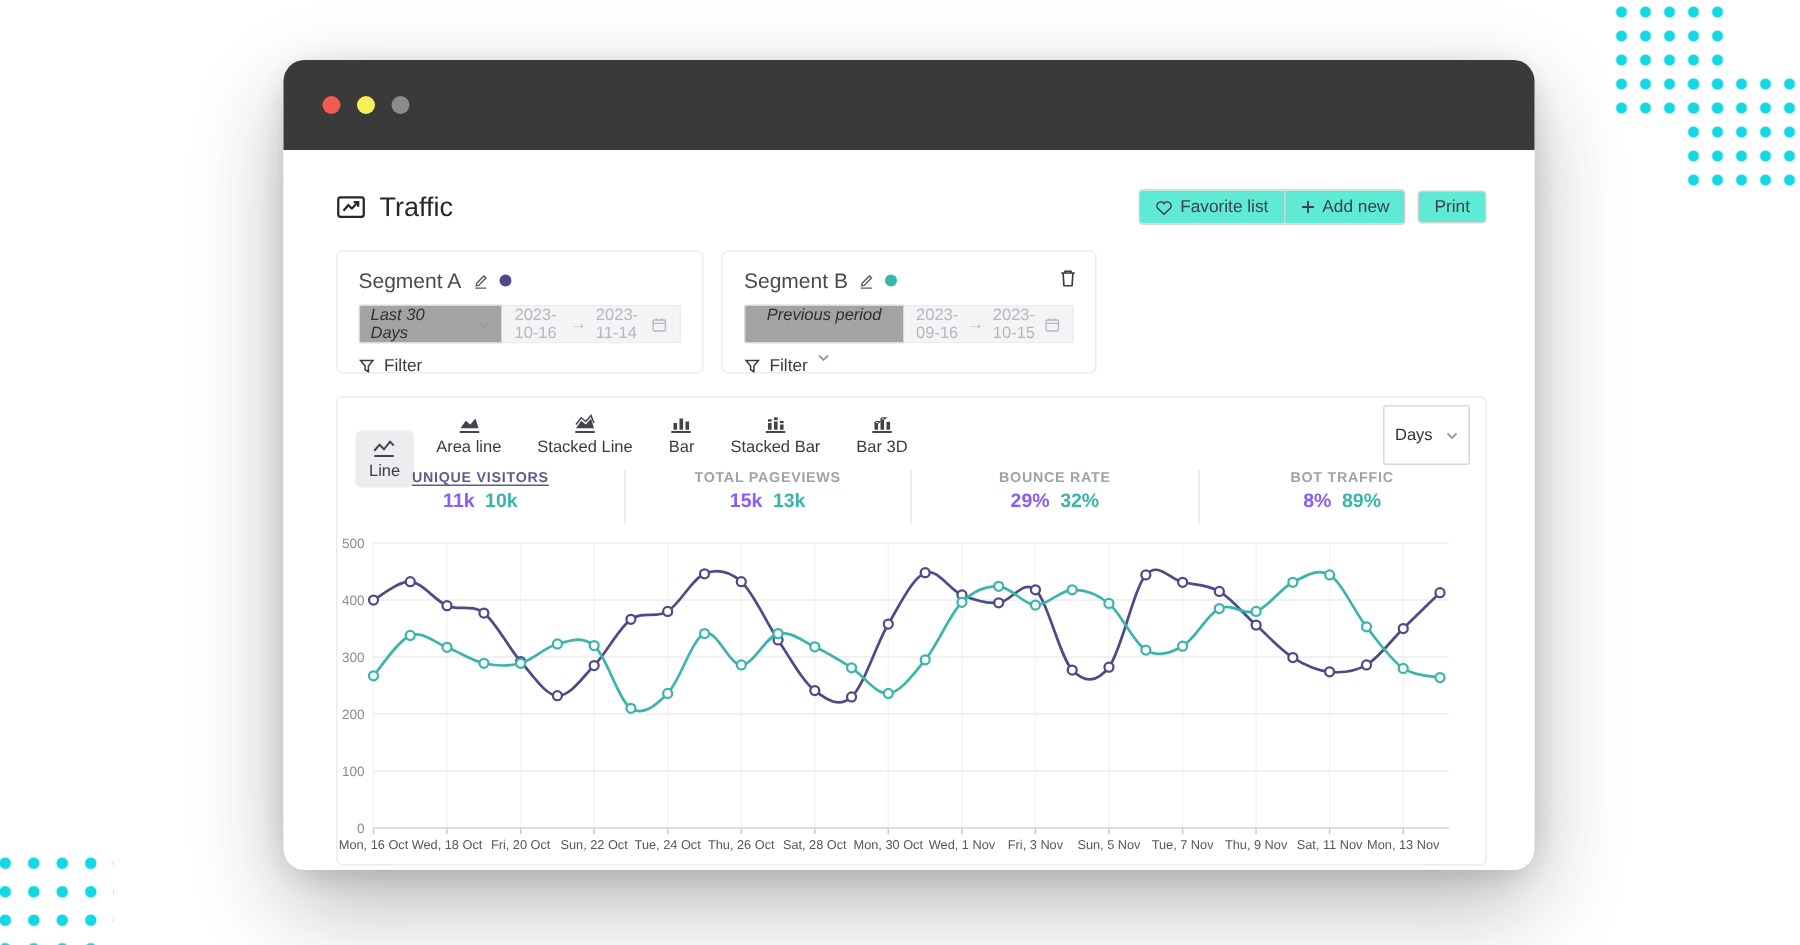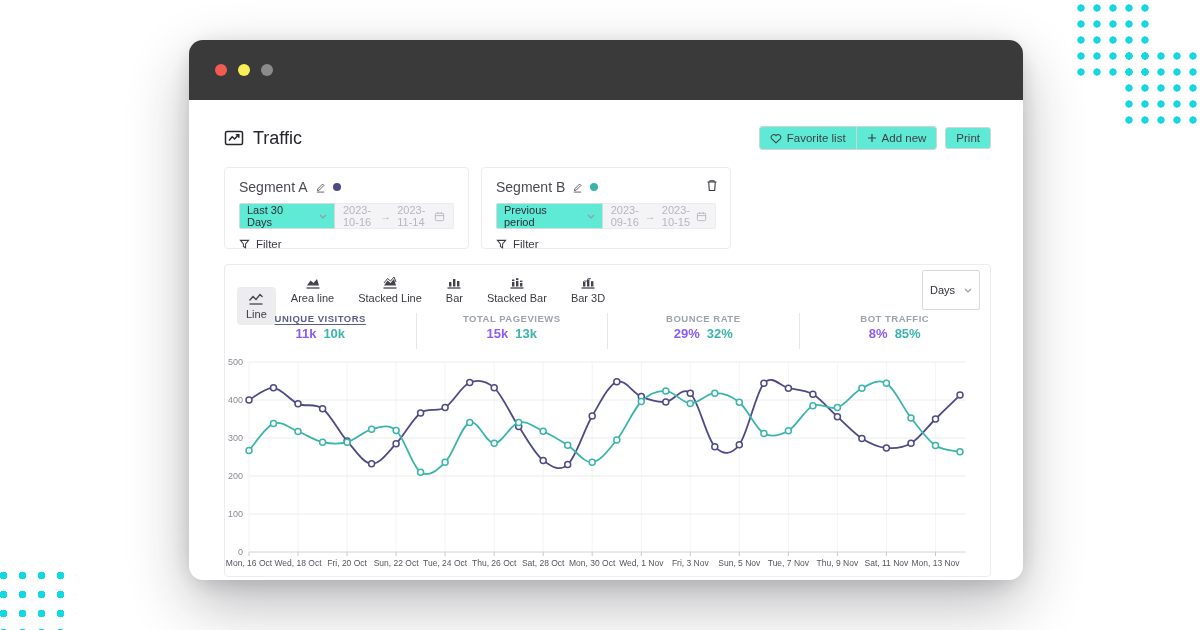--- a/index.html
+++ b/index.html
@@ -37,23 +37,23 @@
 
   
   .segments-row { display:flex; gap:12px; margin-top:17px; }
   .seg-panel { position:relative; border:1px solid #ececf0; border-radius:4px;
                height:82px; padding:11px 14px; background:#fff; }
   .seg-a { width:245px; } .seg-b { width:250px; }
   .seg-head { display:flex; align-items:center; gap:7px; font-size:14px; color:#4a4a52; }
   .seg-dot { width:8px; height:8px; border-radius:50%; }
   .seg-controls { display:flex; margin-top:8px; height:26px; }
   .seg-select { display:flex; align-items:center; justify-content:space-between; gap:20px;
-                border:1px solid #d9d9dd; border-radius:2px 0 0 2px; background:#5eead4;
-                font-size:11px; color:#2f2f38; font-weight:500; padding:0 7px; cursor:pointer; }
-  .seg-a .seg-select { width:96px; } .seg-b .seg-select { width:128px; }
+                border:1px solid #d9d9dd; border-radius:2px 0 0 2px; background:#a3a3a3;
+                font-size:11px; color:#2f2f38; font-weight:500; padding:0 7px; cursor:pointer;font-style:italic; }
+  .seg-a .seg-select { width:96px; } .seg-b .seg-select { width:128px;flex-direction:column; }
   .seg-dates { flex:1; display:flex; align-items:center; gap:6px; background:#f4f4f6;
                border:1px solid #ececf0; border-left:none; border-radius:0 2px 2px 0;
                font-size:11px; color:#b6b6be; padding:0 8px; }
   .seg-dates .cal { margin-left:auto; }
   .seg-filter { display:flex; align-items:center; gap:6px; margin-top:9px;
                 font-size:11.5px; color:#3a3a42; cursor:pointer; width:fit-content; }
   .trash-btn { position:absolute; top:11px; right:12px; cursor:pointer; }
 
   
   .chart-panel { margin-top:15px; border:1px solid #ececf0; border-radius:4px;
@@ -311,21 +311,21 @@
           <div class="metric">
             <div class="metric-label">TOTAL PAGEVIEWS</div>
             <div class="metric-values"><span class="va">15k</span><span class="vb">13k</span></div>
           </div>
           <div class="metric">
             <div class="metric-label">BOUNCE RATE</div>
             <div class="metric-values"><span class="va">29%</span><span class="vb">32%</span></div>
           </div>
           <div class="metric">
             <div class="metric-label">BOT TRAFFIC</div>
-            <div class="metric-values"><span class="va">8%</span><span class="vb">85%</span></div>
+            <div class="metric-values"><span class="va">8%</span><span class="vb">89%</span></div>
           </div>
         </div>
       <svg class="chart" width="743" height="229" viewBox="0 0 743 229">
           <line x1="24" y1="11" x2="24" y2="201" stroke="#f5f3f4" stroke-width="1"></line>
           <line x1="24" y1="201" x2="24" y2="205" stroke="#c9c9cd" stroke-width="1"></line>
           <text x="24" y="215" text-anchor="middle" font-size="8.5" fill="#55555e">Mon, 16 Oct</text>
           <line x1="73" y1="11" x2="73" y2="201" stroke="#f5f3f4" stroke-width="1"></line>
           <line x1="73" y1="201" x2="73" y2="205" stroke="#c9c9cd" stroke-width="1"></line>
           <text x="73" y="215" text-anchor="middle" font-size="8.5" fill="#55555e">Wed, 18 Oct</text>
           <line x1="122.1" y1="11" x2="122.1" y2="201" stroke="#f5f3f4" stroke-width="1"></line>

